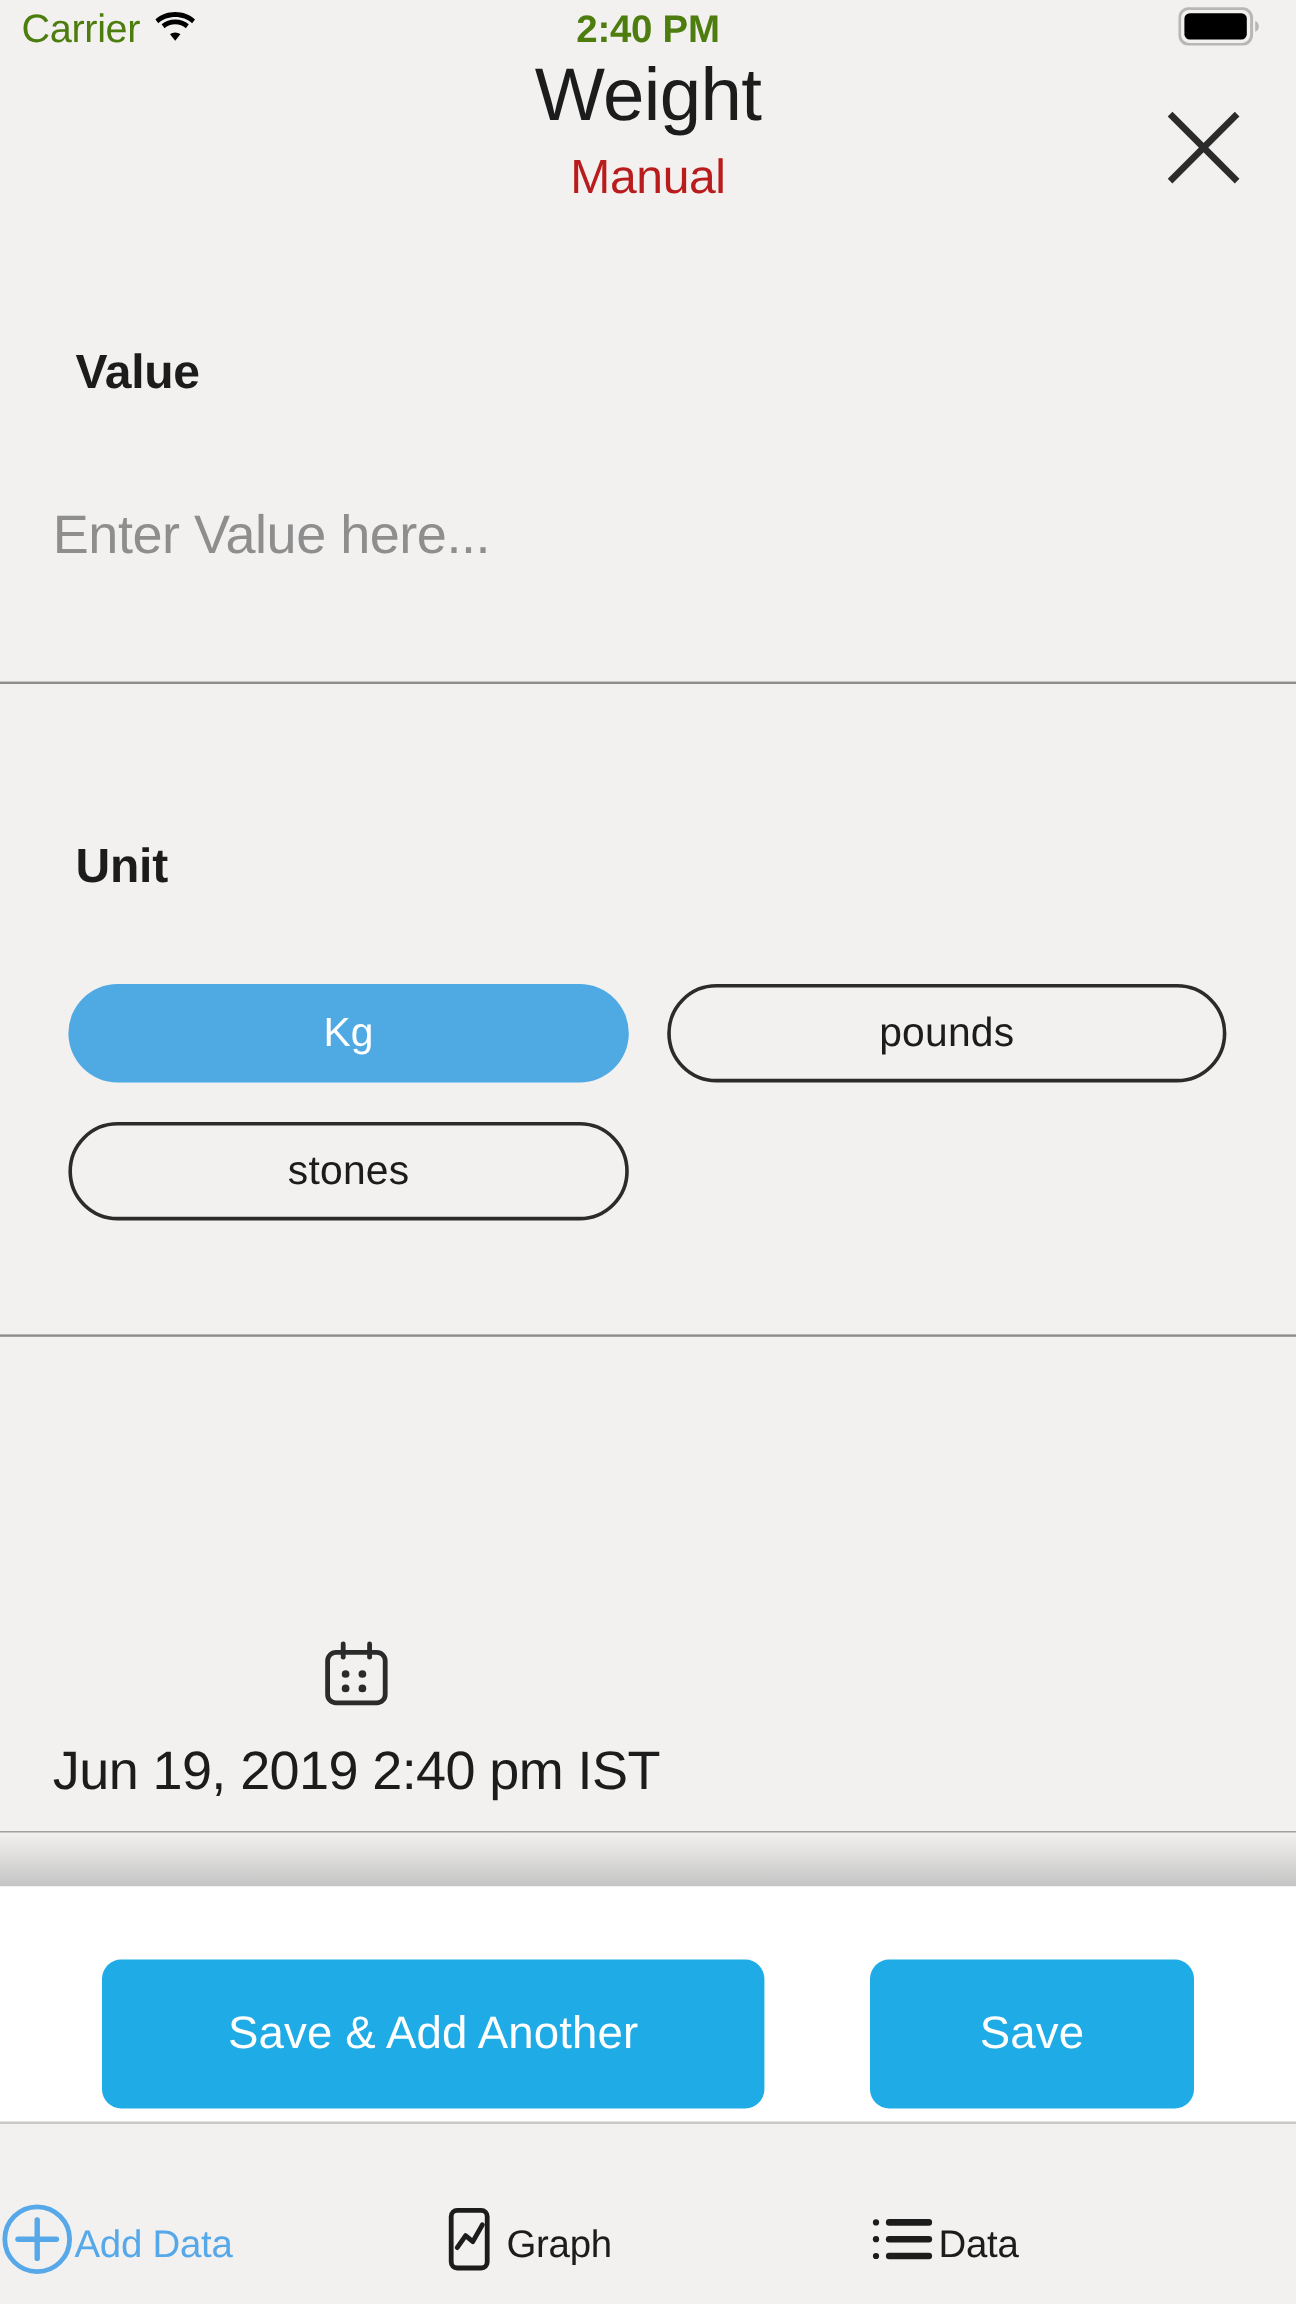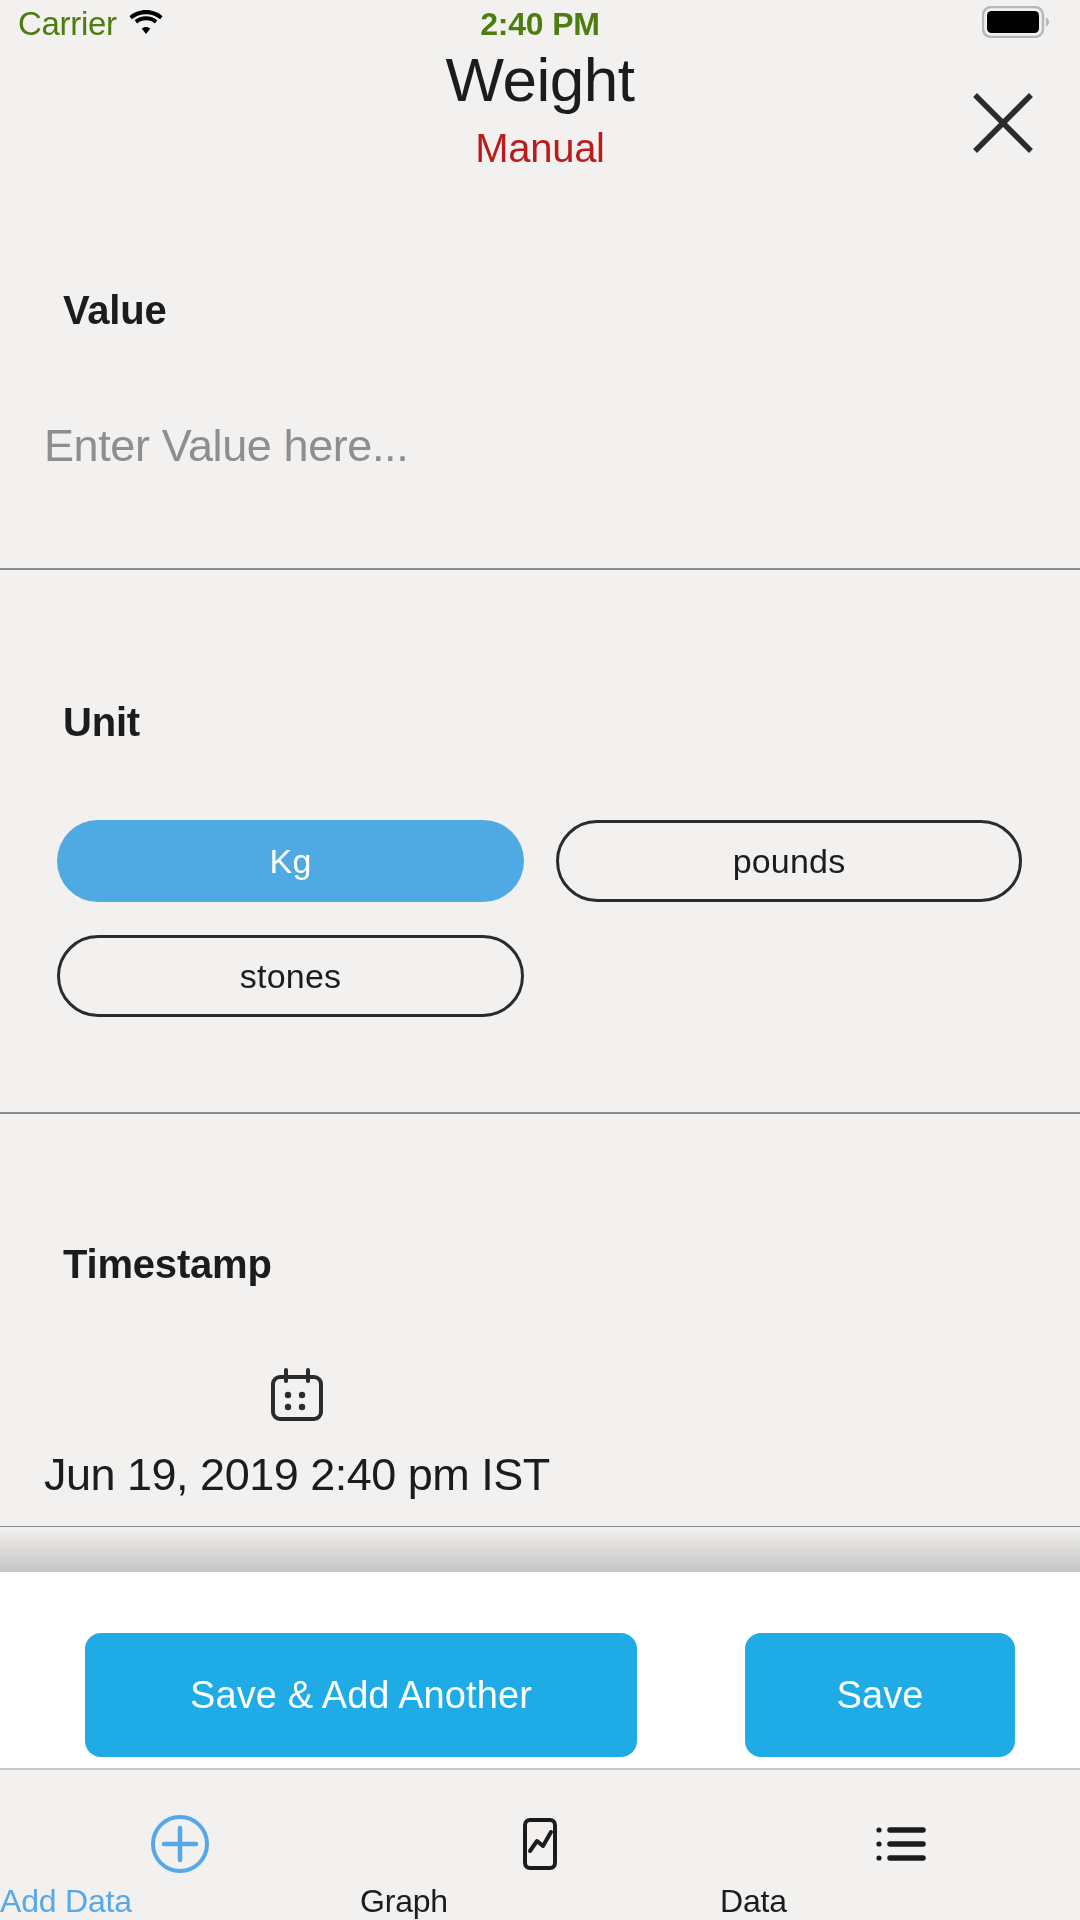--- a/index.html
+++ b/index.html
@@ -83,31 +83,31 @@
     position:absolute; left:0; top:1572px; width:1080px; height:196px;
     background:#ffffff;
   }
   .action-btn {
     position:absolute; height:124px;
     display:flex; align-items:center; justify-content:center;
     background:#1fabe5; color:#ffffff; cursor:pointer;
     font-size:38px; letter-spacing:0.1px;border-radius:16px;
   }
   #btn-save-add { left:85px; top:1633px; width:552px; }
-  #btn-save     { left:745px; top:1633px; width:270px; }
+  #btn-save     { left:725px; top:1633px; width:270px; }
 
   
   .tabbar {
     position:absolute; left:0; top:1768px; width:1080px; height:152px;
     background:#f2f1ef; border-top:2px solid #c9c8c6;
     display:flex;
   }
   .tab {
-    flex:1; display:flex; flex-direction:column;
-    justify-content:flex-start; padding-top:14px;
+    flex:1; display:flex; flex-direction:row;
+    align-items:center; justify-content:flex-start; padding-top:14px;
     cursor:pointer;
     margin-top:28px;
   }
   .tab-icon { height:66px; display:flex; align-items:center; justify-content:center; }
   .tab-label { margin-top:8px; font-size:32px; letter-spacing:-0.2px; color:#1c1c1c; }
   .tab.active .tab-label { color:#56a8e8; }
 </style>
 </head>
 <body>
 
@@ -167,21 +167,20 @@
     </div>
 
     <div class="pill unselected" style="left:57px; top:365px; width:467px;">
       <span>stones</span>
     </div>
 
     <div class="divider" style="top:542px;"></div>
   </div>
 
   <div class="section" style="top:1114px; height:414px;">
-    <div class="section-label" style="top:128px;">Timestamp</div>
 
     <div class="ts-row" style="top:253px;flex-direction:column;">
       <span>
         <svg width="56" height="56" viewBox="0 0 56 56">
           <rect x="4" y="10" width="48" height="42" rx="7" ry="7" fill="none" stroke="#2b2b2b" stroke-width="4"></rect>
           <line x1="17" y1="3" x2="17" y2="14" stroke="#2b2b2b" stroke-width="4" stroke-linecap="round"></line>
           <line x1="39" y1="3" x2="39" y2="14" stroke="#2b2b2b" stroke-width="4" stroke-linecap="round"></line>
           <circle cx="19" cy="28" r="3.2" fill="#2b2b2b"></circle>
           <circle cx="33" cy="28" r="3.2" fill="#2b2b2b"></circle>
           <circle cx="19" cy="40" r="3.2" fill="#2b2b2b"></circle>

